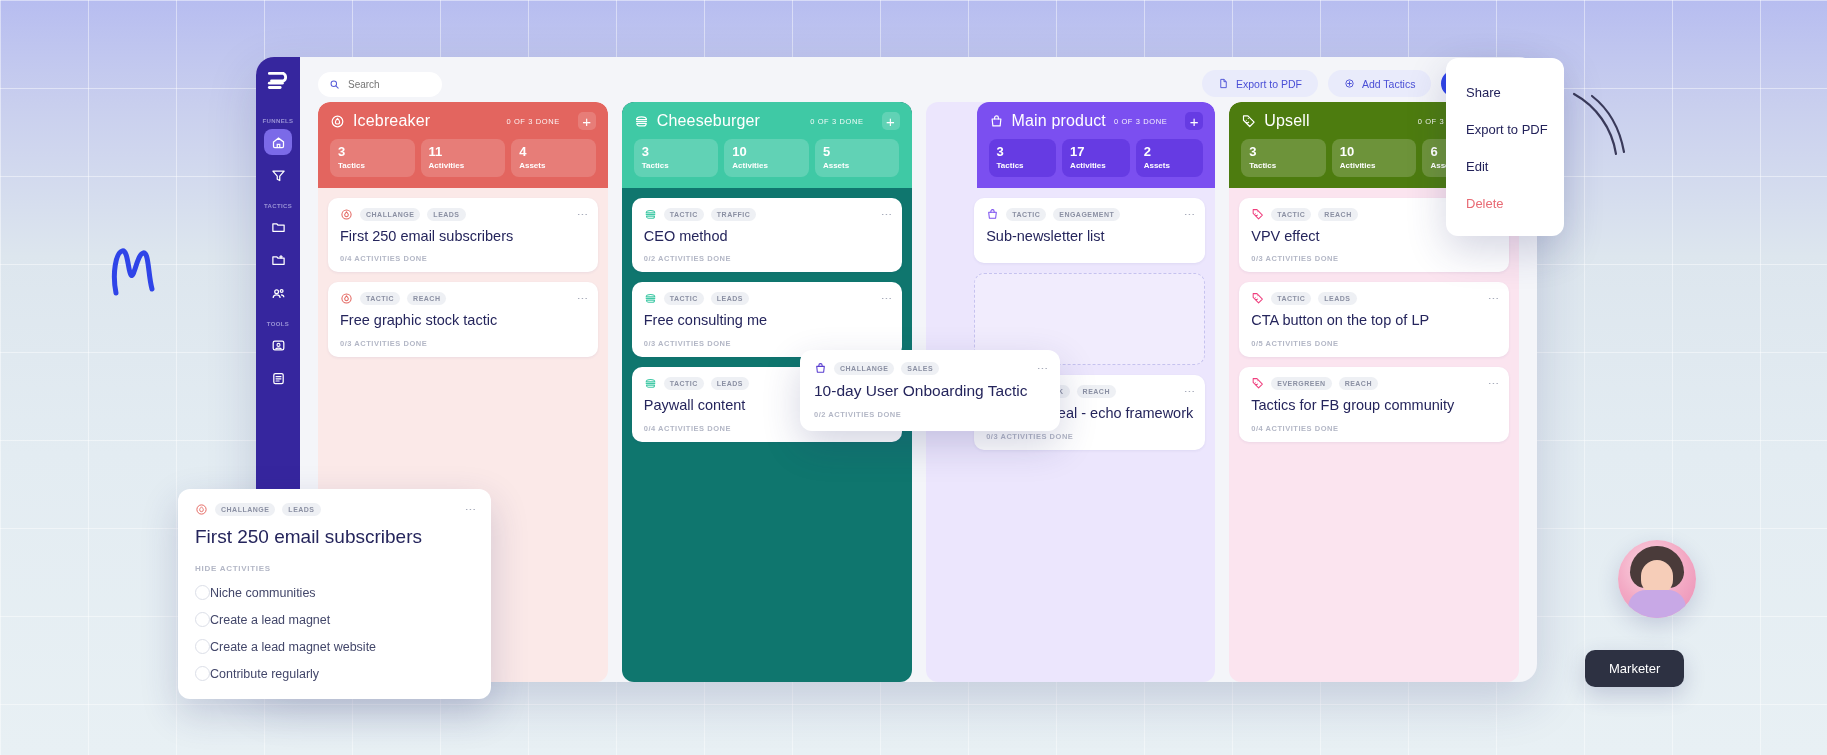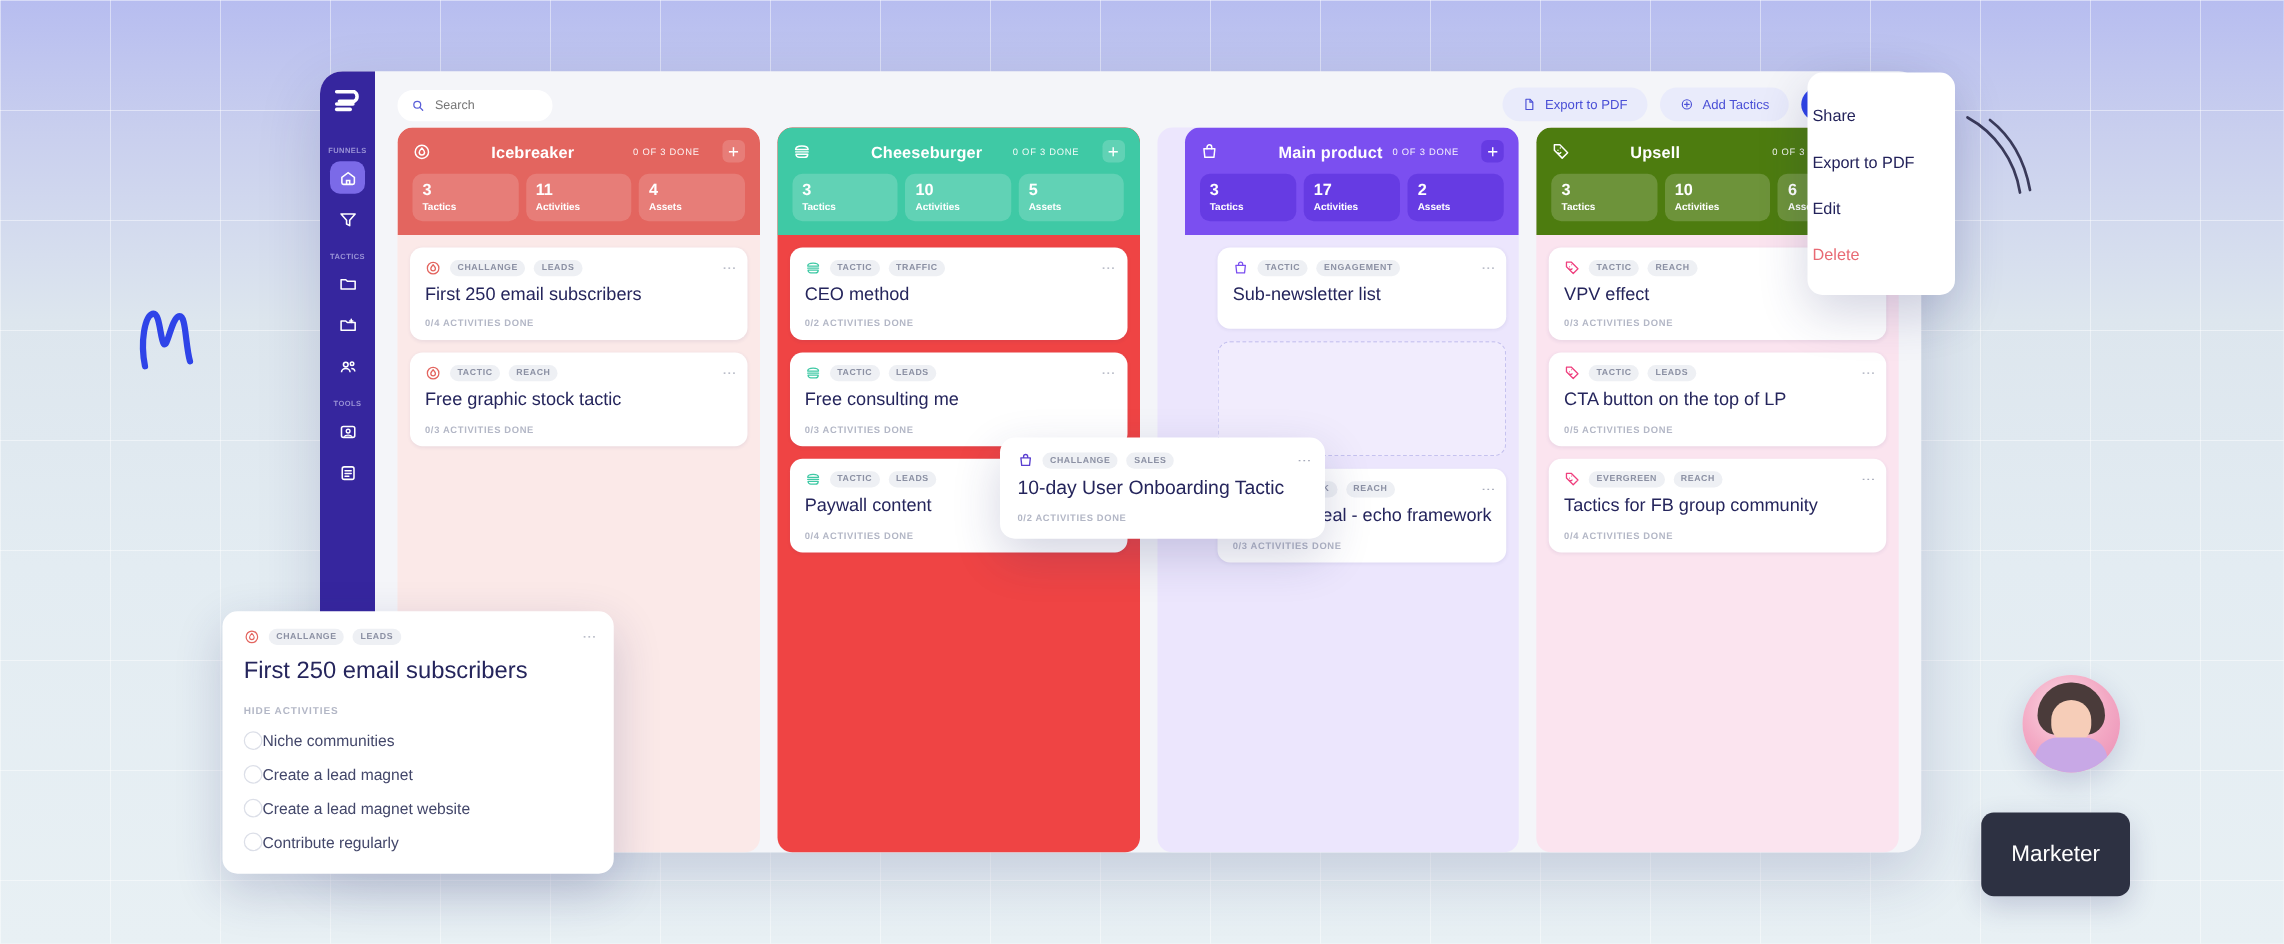--- a/index.html
+++ b/index.html
@@ -103,21 +103,21 @@
   
   #board {
     flex: 1; display: flex; gap: 14px;
     padding: 5px 18px 0 18px; min-height: 0;
   }
   .col { flex: 1; display: flex; flex-direction: column; min-width: 0;
          border-radius: 12px; overflow: hidden; }
   .col-head { border-radius: 12px 12px 0 0; padding: 10px 12px 11px; }
   .col-head-row { display: flex; align-items: center; gap: 8px; }
   .col-head-row svg { width: 15px; height: 15px; flex: 0 0 15px; }
-  .col-name { font-size: 13px; font-weight: 700; color: #fff; letter-spacing:.01em;margin-left:40px;}
+  .col-name { font-size: 16px; font-weight: 400; color: #fff; letter-spacing:.01em;}
   .col-done {
     margin-left: auto; font-size: 7.5px; font-weight: 400;
     letter-spacing: .08em; color: rgba(255,255,255,.92);
   }
   .col-plus {
     margin-left: 10px; width: 18px; height: 18px; border-radius: 5px;
     display: flex; align-items: center; justify-content: center;
     font-size: 15px; line-height: 1; color: #fff; cursor: pointer;
   }
   .col-stats { display: flex; gap: 6px; margin-top: 9px; }
@@ -176,21 +176,21 @@
   }
   .act-lbl { font-size: 12.5px; color: #43476a; }
 
   
   #menu {
     position: absolute; left: 1446px; top: 58px; width: 118px;
     background: #fff; border-radius: 12px; padding: 16px 0 14px;
     box-shadow: 0 14px 40px rgba(40,45,110,.20);
   }
   .menu-item {
-    font-size: 13px; color: #23225a; padding: 11px 4px; cursor: pointer;
+    font-size: 13px; color: #23225a; padding: 11px 20px; cursor: pointer;
     white-space: nowrap;
   }
   .menu-item.danger { color: #e86a74; }
 
   
   #avatar {
     position: absolute; left: 1618px; top: 540px;
     width: 78px; height: 78px; border-radius: 50%;
     background: radial-gradient(circle at 42% 34%, #fbd9e4 0%, #f3a9c4 52%, #e98bb4 100%);
     box-shadow: 0 8px 22px rgba(40,45,110,.18);
@@ -204,21 +204,21 @@
     position:absolute; left:23px; top:20px; width:32px; height:34px;
     background:#f6cdb8; border-radius:16px 16px 14px 14px;
   }
   #avatar .body {
     position:absolute; left:10px; top:50px; width:58px; height:34px;
     background:#c8a8e6; border-radius:18px 18px 0 0;
   }
   #tooltip {
     position: absolute; left: 1585px; top: 650px;
     background: #2d3142; color: #fff; border-radius: 10px;
-    padding: 23px 24px; font-size: 18px;
+    padding: 11px 24px; font-size: 13px;
     box-shadow: 0 8px 22px rgba(40,45,110,.20);
   }
 
   
   #doodle-m { position: absolute; left: 110px; top: 245px; }
   #doodle-swoosh { position: absolute; left: 1570px; top: 90px; }
 </style>
 </head>
 <body>
 
@@ -373,21 +373,21 @@
                 </svg>
         <span class="tag">TACTIC</span>
                 <span class="tag">REACH</span>
         <span class="kebab">⋮</span>
       </div>
       <div class="card-title">Free graphic stock tactic</div>
       <div class="card-meta">0/3 ACTIVITIES DONE</div>
     </div>
           </div>
         </div>
-        <div class="col" style="background: #ef4444;">
+        <div class="col" style="background: #0f766e;">
     <div class="col-head" style="background:#3fc9a5">
       <div class="col-head-row">
         <svg viewBox="0 0 24 24" width="15" height="15">
                 <path d="M4 9c0-2.8 3.6-4.5 8-4.5S20 6.2 20 9z" fill="none" stroke="#ffffff" stroke-width="1.9" stroke-linejoin="round" stroke-linecap="round"></path>
              <path d="M4 12h16" fill="none" stroke="#ffffff" stroke-width="1.9" stroke-linejoin="round" stroke-linecap="round"></path>
              <path d="M4.5 15h15c0 2.5-2 4-4 4h-7c-2 0-4-1.5-4-4z" fill="none" stroke="#ffffff" stroke-width="1.9" stroke-linejoin="round" stroke-linecap="round"></path>
               </svg>
         <span class="col-name">Cheeseburger</span>
         <span class="col-done">0 OF 3 DONE</span>
         <span class="col-plus" style="background:rgba(255,255,255,0.18)">+</span>

